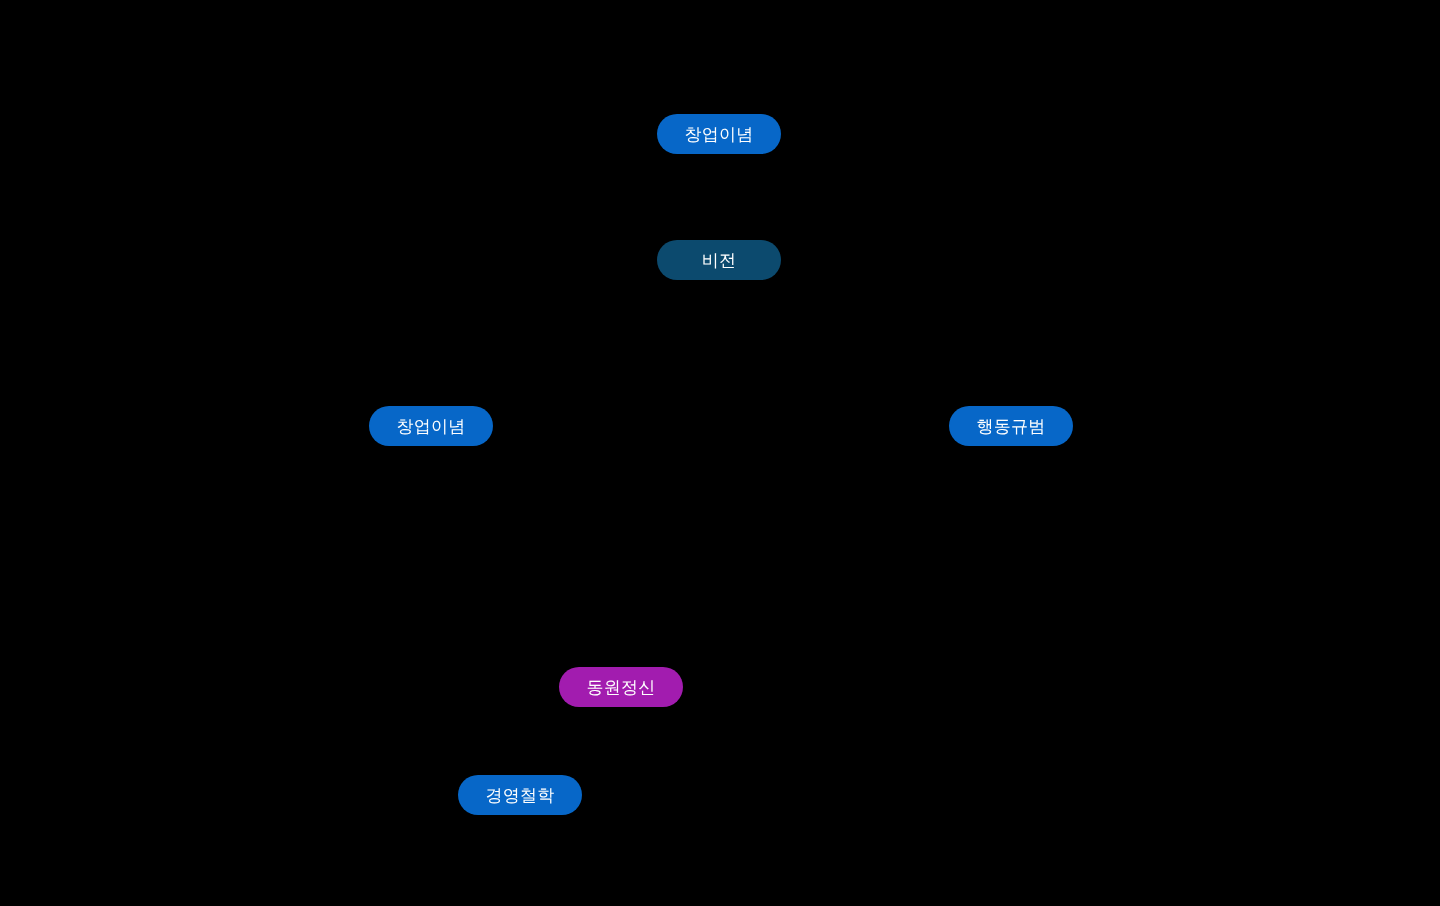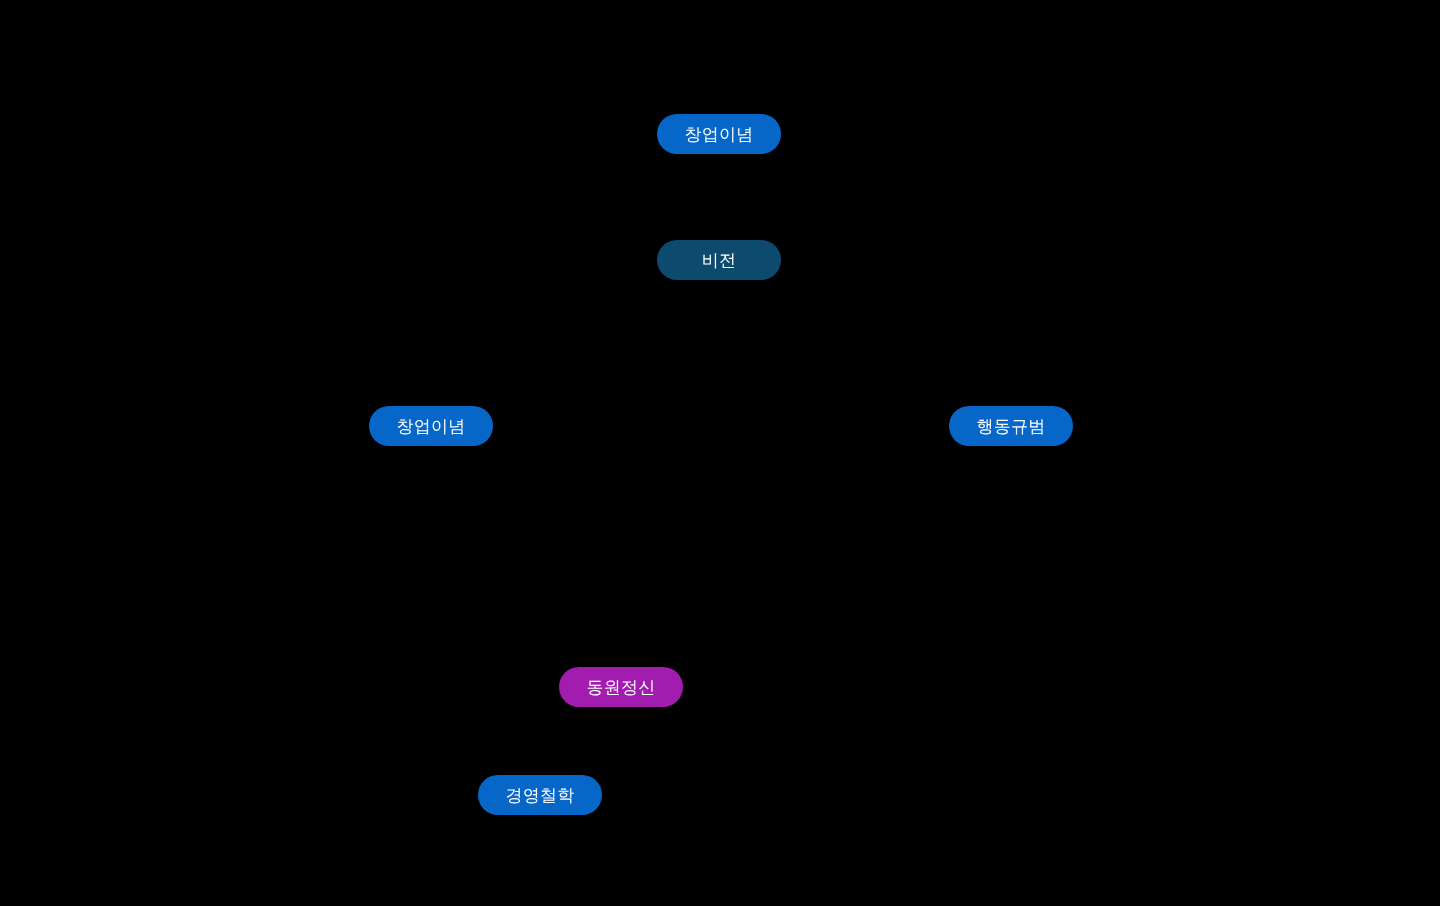--- a/index.html
+++ b/index.html
@@ -62,17 +62,17 @@
   </div>
 
   <div class="node-pill" style="left: 949px; top: 406px; width: 123px; height: 40px; background: rgb(7, 103, 200); color: rgb(255, 255, 255);">
     <span class="node-label">행동규범</span>
   </div>
 
   <div class="node-pill" style="left: 559px; top: 667px; width: 124px; height: 40px; background: #a21caf; color: rgb(255, 255, 255);">
     <span class="node-label">동원정신</span>
   </div>
 
-  <div class="node-pill" style="left: 478px; top: 775px; width: 124px; height: 40px; background: rgb(7, 103, 200); color: rgb(255, 255, 255);">
+  <div class="node-pill" style="left: 458px; top: 775px; width: 124px; height: 40px; background: rgb(7, 103, 200); color: rgb(255, 255, 255);">
     <span class="node-label">경영철학</span>
   </div>
 
 </div>
 
 </body></html>

